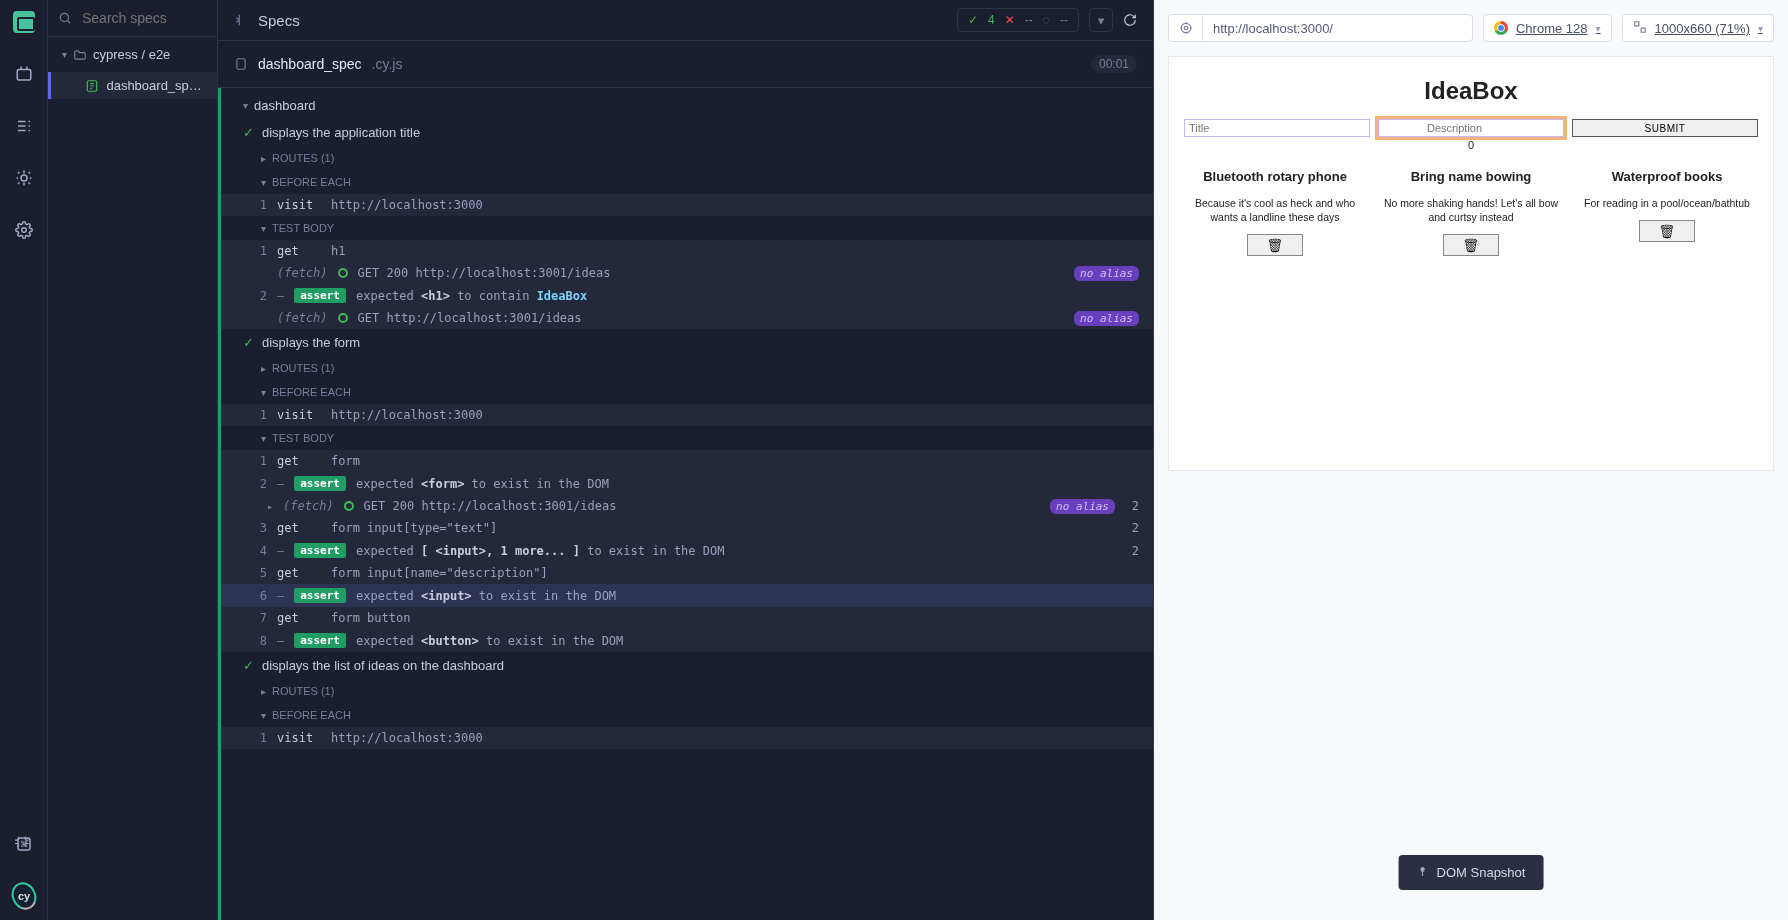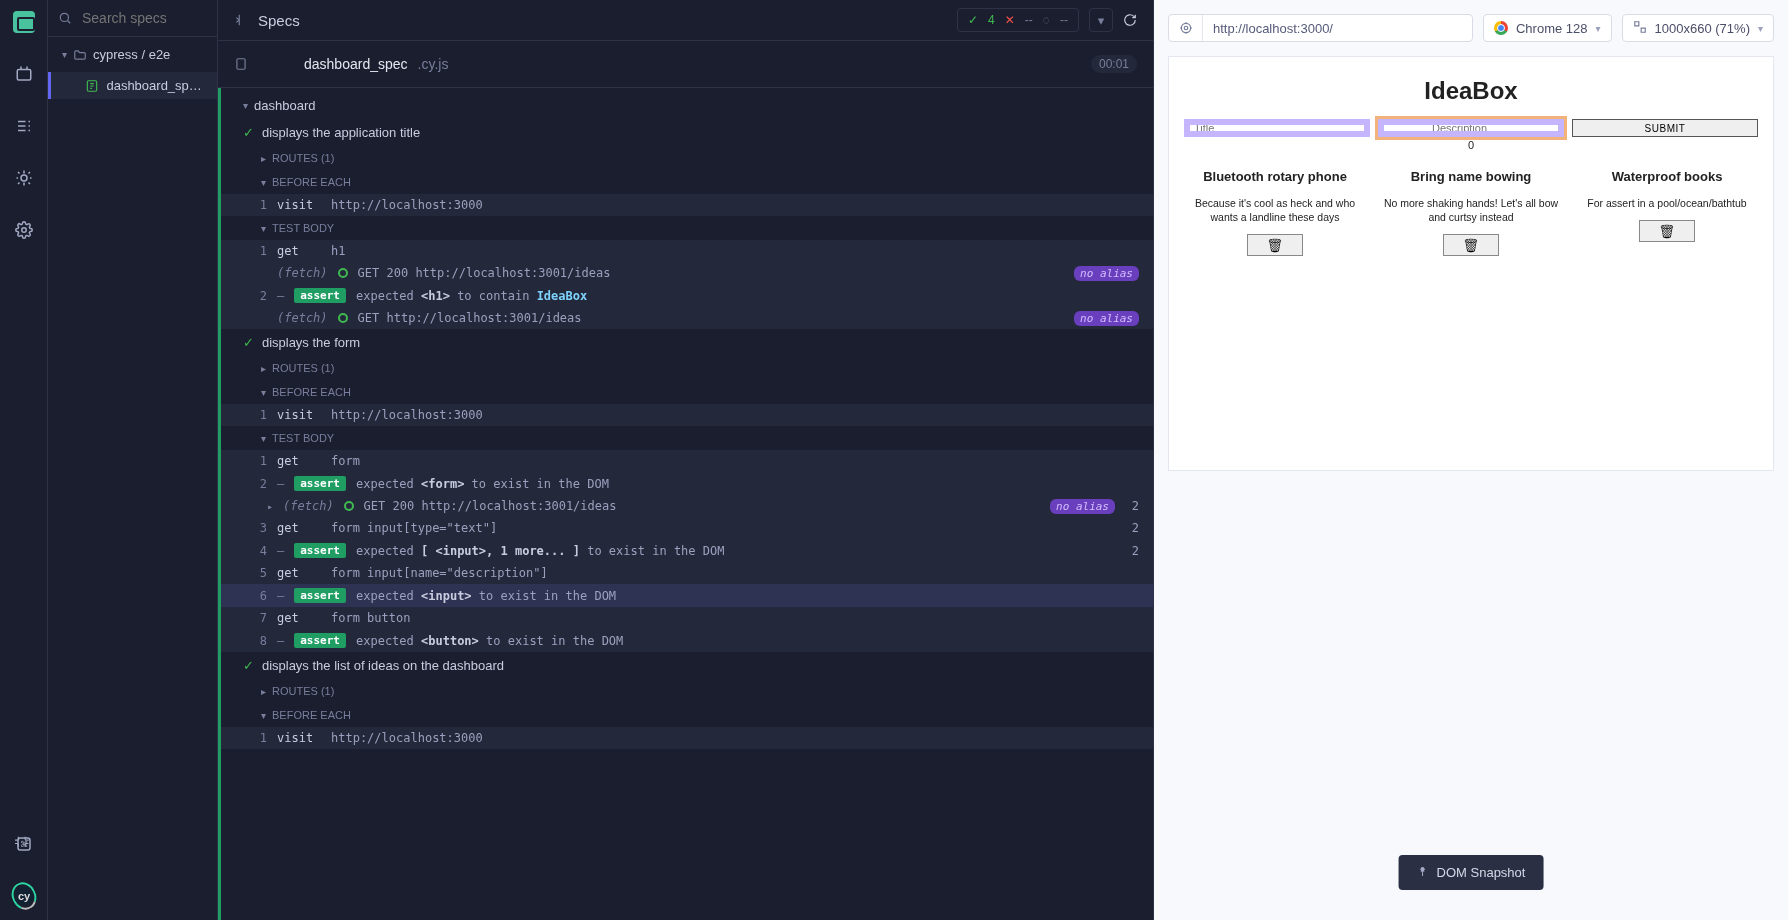--- a/index.html
+++ b/index.html
@@ -35,21 +35,21 @@
   .top-spacer { flex:1; }
   .stats { display:flex; align-items:center; border:1px solid #2e3247; border-radius:4px; padding:4px 10px; gap:10px; font-size:12px; }
   .stat-pass { color:#3fb950; }
   .stat-fail { color:#f85149; }
   .stat-pend { color:#787e9c; }
   .stat-sep { color:#787e9c; }
   .chevbox { width:24px; height:24px; border:1px solid #2e3247; border-radius:4px; display:flex; align-items:center; justify-content:center; color:#787e9c; }
   .refresh-ic { color:#c8ccdf; }
 
   .file-header { display:flex; align-items:center; padding:14px 16px; border-bottom:1px solid #2e3247; gap:10px; }
-  .file-header .fname { color:#e2e8f0; font-size:14px;margin-left:46px; }
+  .file-header .fname { color:#e2e8f0; font-size:14px; }
   .file-header .fext { color:#787e9c; font-size:14px; }
   .duration { color:#787e9c; font-size:12px; background:#24283b; padding:2px 8px; border-radius:10px;margin-left:12px; }
 
   .log-scroll { flex:1; overflow-y:auto; border-left:3px solid #1f9d63; }
   .suite-title { padding:10px 16px 6px 22px; color:#c8ccdf; font-size:13px; display:flex; align-items:center; gap:6px; }
   .test-title { padding:6px 16px 6px 22px; color:#c8ccdf; font-size:13px; display:flex; align-items:center; gap:8px; }
   .check { color:#3fb950; }
   .chev { color:#787e9c; font-size:10px; }
   .section-label { padding:6px 16px 6px 40px; color:#787e9c; font-size:11px; display:flex; align-items:center; gap:6px; }
 
@@ -67,30 +67,30 @@
   .no-alias { position:absolute; right:14px; background:#6a3fbd; color:#d3beff; padding:1px 6px; border-radius:6px; font-size:11px; font-style:italic; }
   .right-count { position:absolute; right:14px; color:#9aa0bd; font-size:12px; }
   .no-alias.shifted { right:38px; }
 
   
   .preview { width:635px; background:#f8f9fc; border-left:1px solid #2e3247; display:flex; flex-direction:column; }
   .preview-bar { display:flex; align-items:center; gap:10px; padding:14px 14px; }
   .url-box { flex:1; display:flex; align-items:center; background:#fff; border:1px solid #d9dce6; border-radius:4px; height:28px; }
   .url-icon { width:34px; display:flex; align-items:center; justify-content:center; color:#787e9c; border-right:1px solid #e5e7f0; height:100%; }
   .url-text { padding:0 10px; color:#555b7a; font-size:13px; }
-  .pill { display:flex; align-items:center; gap:8px; background:#fff; border:1px solid #d9dce6; border-radius:4px; padding:0 10px; height:28px; color:#4a4f68; font-size:13px; }
+  .pill { display:flex; align-items:center; gap:8px; background:#fff; border:1px solid #d9dce6; border-radius:4px; padding:0 10px; height:28px; color:#4a4f68; font-size:13px;text-decoration:underline; }
   .chrome-dot { width:14px; height:14px; border-radius:50%; background:conic-gradient(#ea4335 0 120deg,#34a853 120deg 240deg,#fbbc05 240deg 360deg); position:relative; }
   .chrome-dot::after { content:""; position:absolute; inset:3px; background:#4285f4; border-radius:50%; border:1.5px solid #fff; }
   .dim-ic { color:#787e9c; }
   .pill-chev { color:#9aa0bd; font-size:10px; }
 
   .app-frame { margin:0 14px 14px 14px; background:#fff; flex:0 0 auto; height:415px; border:1px solid #e5e7f0; padding:16px 12px; position:relative; }
   .app-h1 { text-align:center; font-weight:bold; font-size:24px; color:#222; margin:4px 0 14px 0; }
   .app-form { display:flex; justify-content:center; gap:8px; }
-  .app-inp { border:6px solid #c4b5fd; height:18px; padding:0 4px; font-size:11px; width:186px; }
+  .app-inp { border:1px solid #c4b5fd; height:18px; padding:0 4px; font-size:11px; width:186px; }
   .app-inp.focus { outline:3px solid #f3b27a; outline-offset:0;padding-left:48px; }
   .app-btn { border:1px solid #555; height:18px; width:186px; font-size:10px; background:#efefef; letter-spacing:0.5px; }
   .app-counter { text-align:center; font-size:11px; color:#222; margin-top:2px; }
   .ideas { display:flex; justify-content:space-around; margin-top:18px; gap:8px; }
   .idea { flex:1; text-align:center; padding:0 6px; }
   .idea h3 { font-size:13px; font-weight:bold; color:#222; margin:0 0 12px 0; }
   .idea p { font-size:10.5px; color:#222; margin:8px 0 10px 0; line-height:1.35; }
   .trash-btn { width:56px; height:22px; border:1px solid #888; background:#efefef; display:inline-flex; align-items:center; justify-content:center; }
 
   .dom-snap { position:absolute; left:50%; transform:translateX(-50%); bottom:30px; background:#2b2f44; color:#d5d8e6; padding:10px 18px; border-radius:4px; font-size:13px; display:flex; align-items:center; gap:8px; }
@@ -358,21 +358,21 @@
     <div class="app-h1">IdeaBox</div>
     <div class="app-form">
       <input class="app-inp" placeholder="Title" style="">
       <input class="app-inp focus" placeholder="Description" style="">
       <button class="app-btn">SUBMIT</button>
     </div>
     <div class="app-counter">0</div>
     <div class="ideas" id="ideas">
         <div class="idea"><h3>Bluetooth rotary phone</h3><p>Because it's cool as heck and who wants a landline these days</p><button class="trash-btn">🗑</button></div>
         <div class="idea"><h3>Bring name bowing</h3><p>No more shaking hands! Let's all bow and curtsy instead</p><button class="trash-btn">🗑</button></div>
-        <div class="idea"><h3>Waterproof books</h3><p>For assert in a pool/ocean/bathtub</p><button class="trash-btn">🗑</button></div>
+        <div class="idea"><h3>Waterproof books</h3><p>For reading in a pool/ocean/bathtub</p><button class="trash-btn">🗑</button></div>
       </div>
   </div>
 
   <div class="dom-snap">
     <span class="pin">
       <svg width="12" height="12" viewBox="0 0 24 24" fill="currentColor">
           <path d="M12 2l3 7h7l-5.5 4 2 7L12 16l-6.5 4 2-7L2 9h7z" transform="scale(0.6) translate(8 4)"></path>
           <circle cx="12" cy="8" r="4"></circle>
           <path d="M12 12v10" stroke="currentColor" stroke-width="2"></path>
         </svg>

